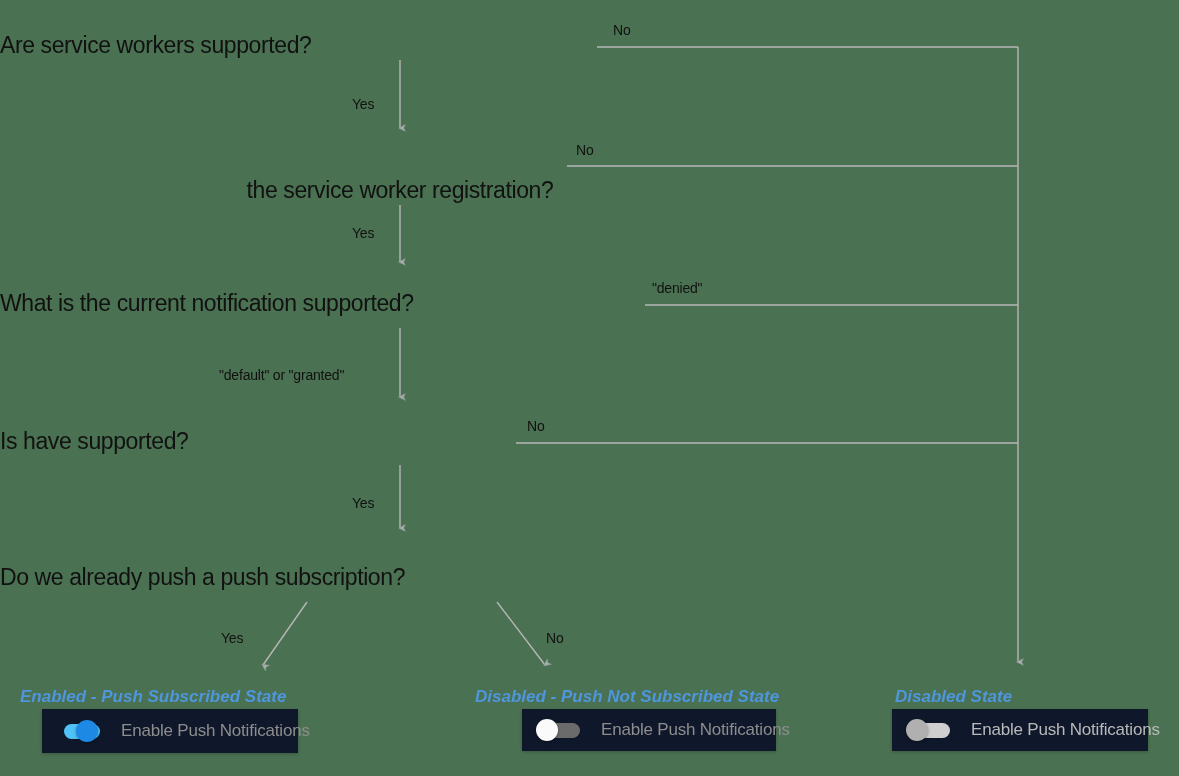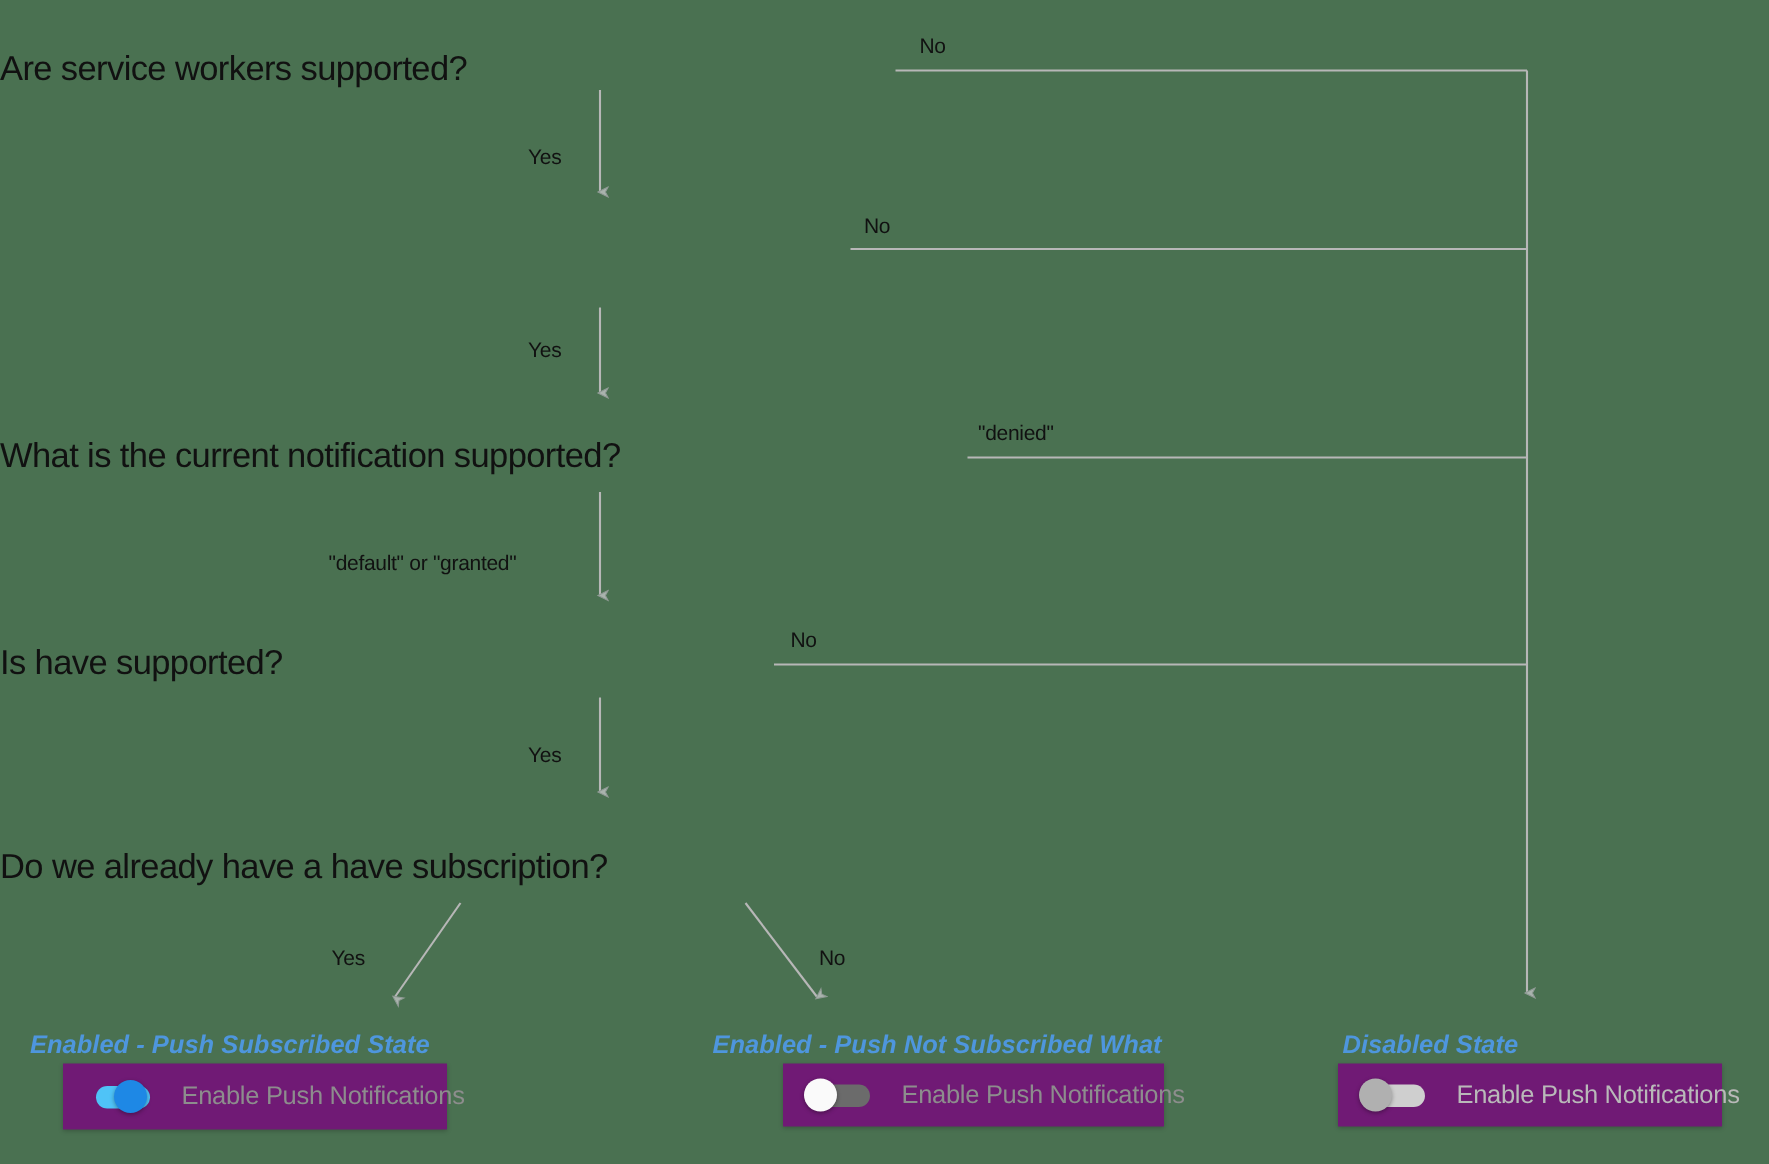--- a/index.html
+++ b/index.html
@@ -50,21 +50,21 @@
     font-family: "Liberation Sans", sans-serif;
     font-size: 17px;
     font-style: italic;
     font-weight: 700;
     letter-spacing: 0px;
     white-space: nowrap;
     text-align: left;
   }
   .card {
     position: absolute;
-    background: #701a75;
+    background: #0f172a;
     display: flex;
     align-items: center;
     box-shadow: 0 1px 3px rgba(0,0,0,0.22);
     text-align: center;
   }
   .toggle {
     position: relative;
     width: 45px;
     height: 22px;
     flex: 0 0 auto;
@@ -128,32 +128,33 @@
   <line x1="307" y1="602" x2="263" y2="665" stroke="#b7b7b7" stroke-width="1.4" marker-end="url(#arrowhead)"></line>
   <line x1="497" y1="602" x2="545" y2="665" stroke="#b7b7b7" stroke-width="1.4" marker-end="url(#arrowhead)"></line>
 </svg>
 
 <div class="node" style="left:0; top:31px; width:800px;">
   <span>Are service workers supported?</span>
 </div>
 
 <div class="node two-line" style="left:100px; top:147px; width:600px;">
   <br>
+  <span>the service worker registration?</span>
 </div>
 
 <div class="node" style="left:0; top:289px; width:800px;">
   <span>What is the current notification supported?</span>
 </div>
 
 <div class="node" style="left:0; top:427px; width:800px;">
   <span>Is have supported?</span>
 </div>
 
 <div class="node" style="left:0; top:563px; width:800px;">
-  <span>Do we already have a have subscription?</span>
+  <span>Do we already push a push subscription?</span>
 </div>
 
 <div class="edge-label" style="left:352px; top:96px;">
   <span>Yes</span>
 </div>
 <div class="edge-label" style="left:613px; top:22px;">
   <span>No</span>
 </div>
 
 <div class="edge-label" style="left:352px; top:225px;">
@@ -189,21 +190,21 @@
 </div>
 <div class="card enabled" style="left:42px; top:709px; width:256px; height:44px;">
   <div class="toggle on">
     <div class="track"></div>
     <div class="knob"></div>
   </div>
   <div class="card-text">Enable Push Notifications</div>
 </div>
 
 <div class="state-label" style="left:475px; top:687px; width:350px;">
-  <span>Enabled - Push Not Subscribed What</span>
+  <span>Disabled - Push Not Subscribed State</span>
 </div>
 <div class="card enabled" style="left:522px; top:709px; width:254px; height:42px;">
   <div class="toggle off">
     <div class="track"></div>
     <div class="knob"></div>
   </div>
   <div class="card-text">Enable Push Notifications</div>
 </div>
 
 <div class="state-label" style="left:895px; top:687px; width:250px;">

